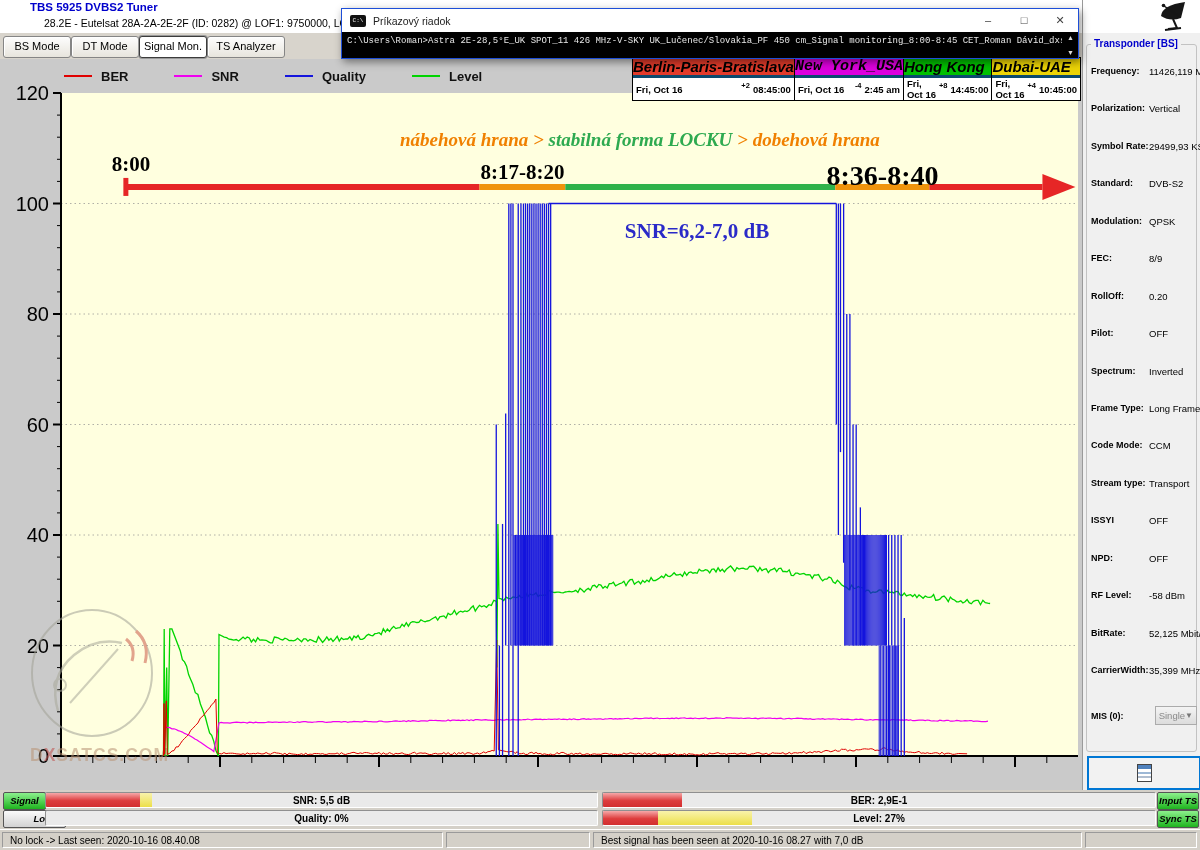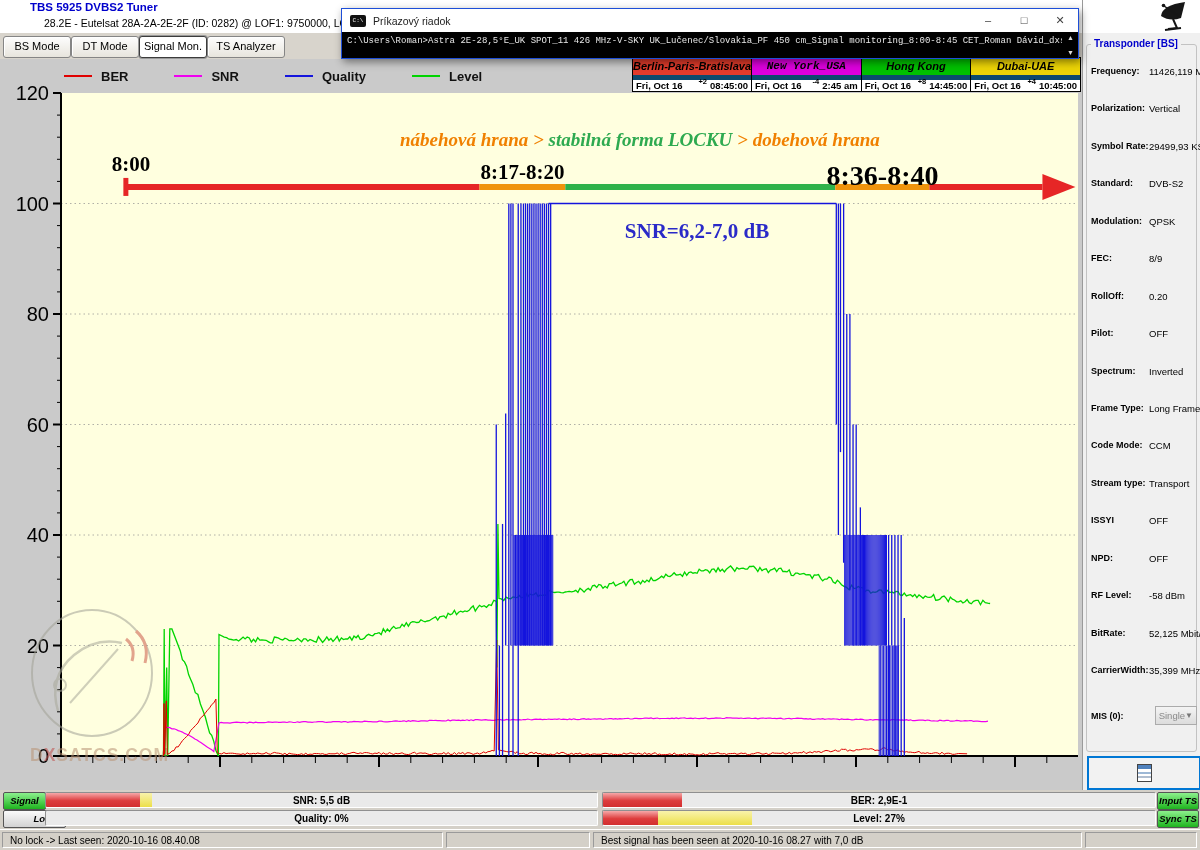--- a/index.html
+++ b/index.html
@@ -27,22 +27,22 @@
   #anno-phase{left:400px;top:70px;width:648px;text-align:left;font-size:19px;font-style:italic;}
   #anno-start{left:96px;top:93px;width:70px;text-align:center;font-size:21px;color:#000;}
   #anno-lockin{left:452px;top:101px;width:141px;text-align:center;font-size:21px;color:#000;}
   #anno-lockout{left:812px;top:101px;width:141px;text-align:center;font-size:28px;color:#000;}
   #anno-snr{left:607px;top:160px;width:180px;text-align:center;font-size:21px;color:#2a2ac8;}
   
   #clocks{position:absolute;left:632px;top:57px;width:449px;height:35px;display:grid;
           grid-template-columns:repeat(4,1fr);z-index:4;}
   .clock{border:1px solid #000;border-left:none;display:flex;flex-direction:column;}
   .clock:first-child{border-left:1px solid #000;}
-  .clock-head{height:17px;font-size:11px;font-weight:bold;font-style:italic;text-align:center;
-              line-height:17px;color:#000;border-bottom:5px solid #0c4a6e;overflow:hidden;white-space:nowrap;}
+  .clock-head{height:17px;font-size:15px;font-weight:bold;font-style:italic;
+              line-height:17px;color:#000;border-bottom:3px solid #0c4a6e;overflow:hidden;white-space:nowrap;}
   .clock-body{flex:1;background:#fff;display:flex;align-items:center;padding:0 3px;font-size:9.5px;font-weight:bold;color:#000;}
   .clock-date{flex:1;text-align:left;}
   .clock-off{font-size:7.5px;position:relative;top:-4px;margin-right:3px;}
   .clock-time{text-align:right;}
   
   #cmdwin{position:absolute;left:341px;top:8px;width:736px;height:49px;z-index:6;
           box-shadow:2px 3px 8px rgba(0,0,0,.45);border:1px solid #1d4ed8;background:#4c1d95;}
   #cmd-titlebar{position:absolute;left:0;top:0;right:0;height:23px;background:#fff;display:flex;align-items:center;}
   #cmd-icon{width:16px;height:12px;background:#111;color:#fff;font-size:6px;line-height:12px;text-align:center;
             border-radius:2px;margin:0 7px 0 8px;font-family:"Liberation Mono",monospace;}

